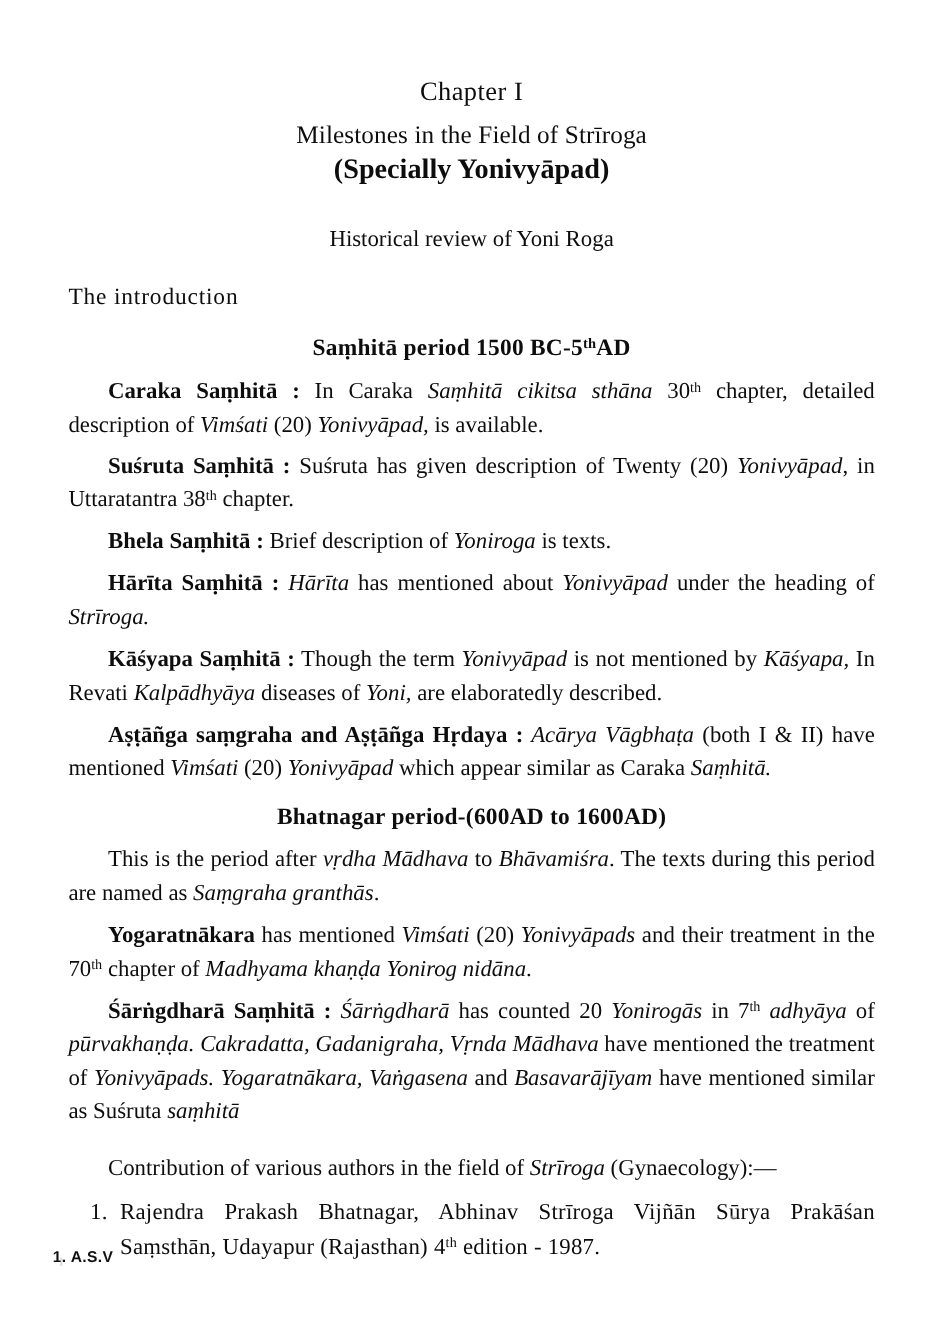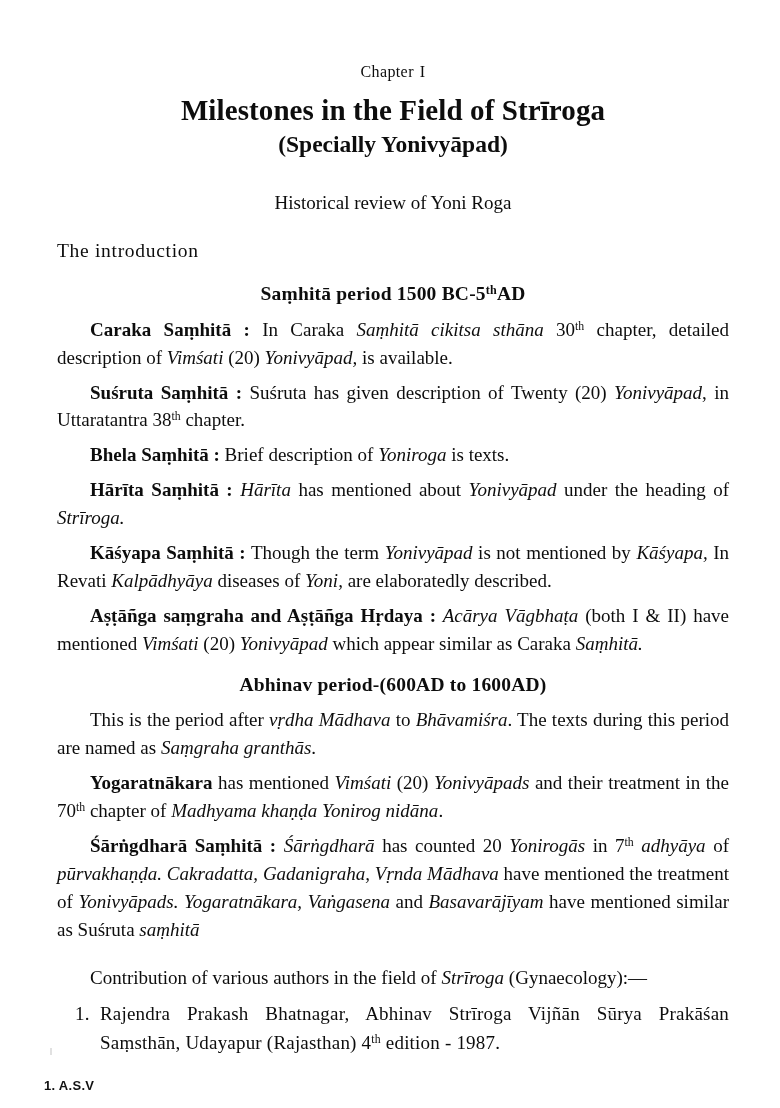--- a/index.html
+++ b/index.html
@@ -23,31 +23,31 @@
   #content {
     position: absolute;
     left: 57px;
     top: 62px;
     width: 672px;
   }
 
   
   .chapter-label {
     text-align: center;
-    font-size: 16px;
+    font-size: 22px;
     line-height: 1.25;
     letter-spacing: 0.4px;
     margin: 0 0 9px 0;
   }
   .chapter-label .num { padding-left: 6px; }
 
   .title-main {
     text-align: center;
-    font-weight: bold;
-    font-size: 29px;
+    font-weight: normal;
+    font-size: 21px;
     line-height: 1.32;
     letter-spacing: 0.1px;
     margin: 0;
   }
   .title-sub {
     text-align: center;
     font-weight: bold;
     font-size: 23.5px;
     line-height: 1.32;
     margin: 0 0 31px 0;
@@ -119,21 +119,21 @@
   ol.authors li .marker {
     position: absolute;
     left: 18px;
     top: 0;
   }
 
   
   .footer-mark {
     position: absolute;
     left: 44px;
-    top: 1078px;
+    top: 1040px;
     font-family: "Liberation Sans", "DejaVu Sans", sans-serif;
     font-weight: bold;
     font-size: 13px;
     letter-spacing: 0.3px;
     color: #111;
   }
   .speck {
     position: absolute;
     background: #bdbdbd;
   }
@@ -195,21 +195,21 @@
     </p>
 
     <div class="sp-7"></div>
 
     <p class="body indent">
       <span class="run-in">Aṣṭāñga saṃgraha and Aṣṭāñga Hṛdaya :</span><span class="it"> Acārya Vāgbhaṭa</span><span> (both I &amp; II) have mentioned </span><span class="it">Vimśati</span><span> (20) </span><span class="it">Yonivyāpad</span><span> which appear similar as Caraka </span><span class="it">Saṃhitā.</span>
     </p>
 
     <div class="sp-14"></div>
 
-    <div class="period-head">Abhinav period-(600AD to 1600AD)</div>
+    <div class="period-head">Bhatnagar period-(600AD to 1600AD)</div>
 
     <div class="sp-9"></div>
 
     <p class="body indent">
       <span>This is the period after </span><span class="it">vṛdha Mādhava</span><span> to </span><span class="it">Bhāvamiśra</span><span>. The texts during this period are named as </span><span class="it">Saṃgraha granthās</span><span>.</span>
     </p>
 
     <div class="sp-7"></div>
 
     <p class="body indent">

